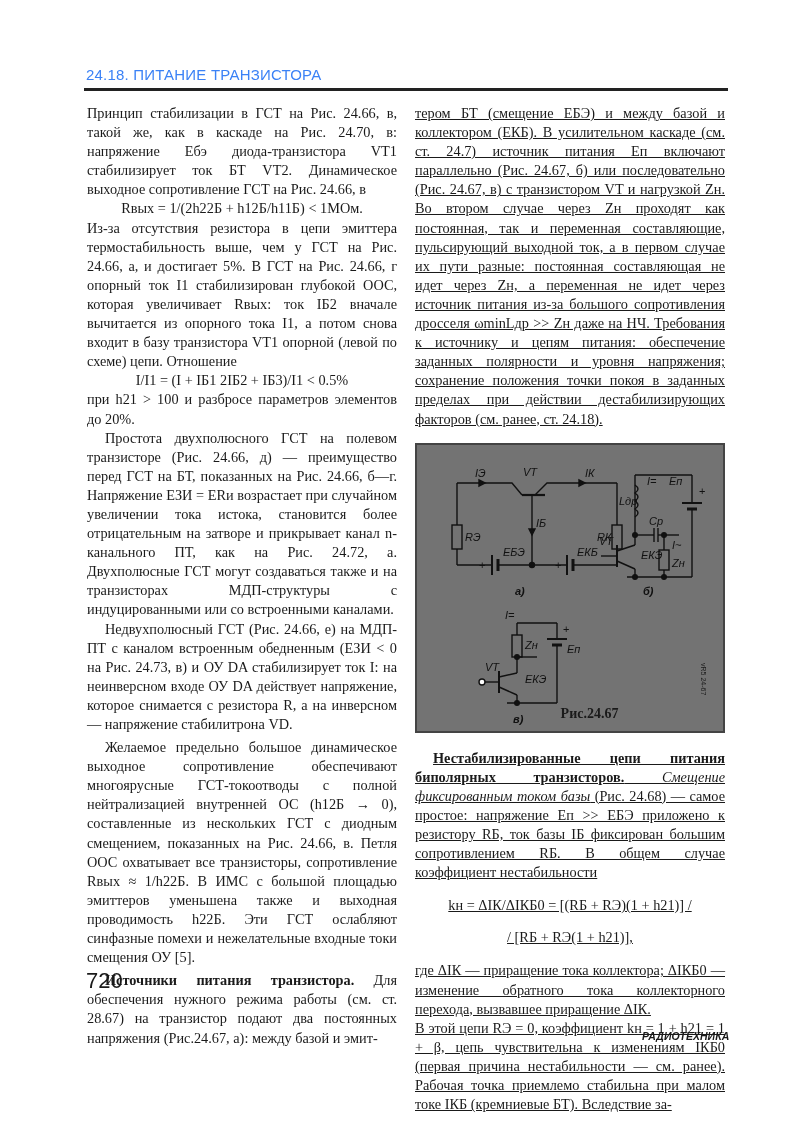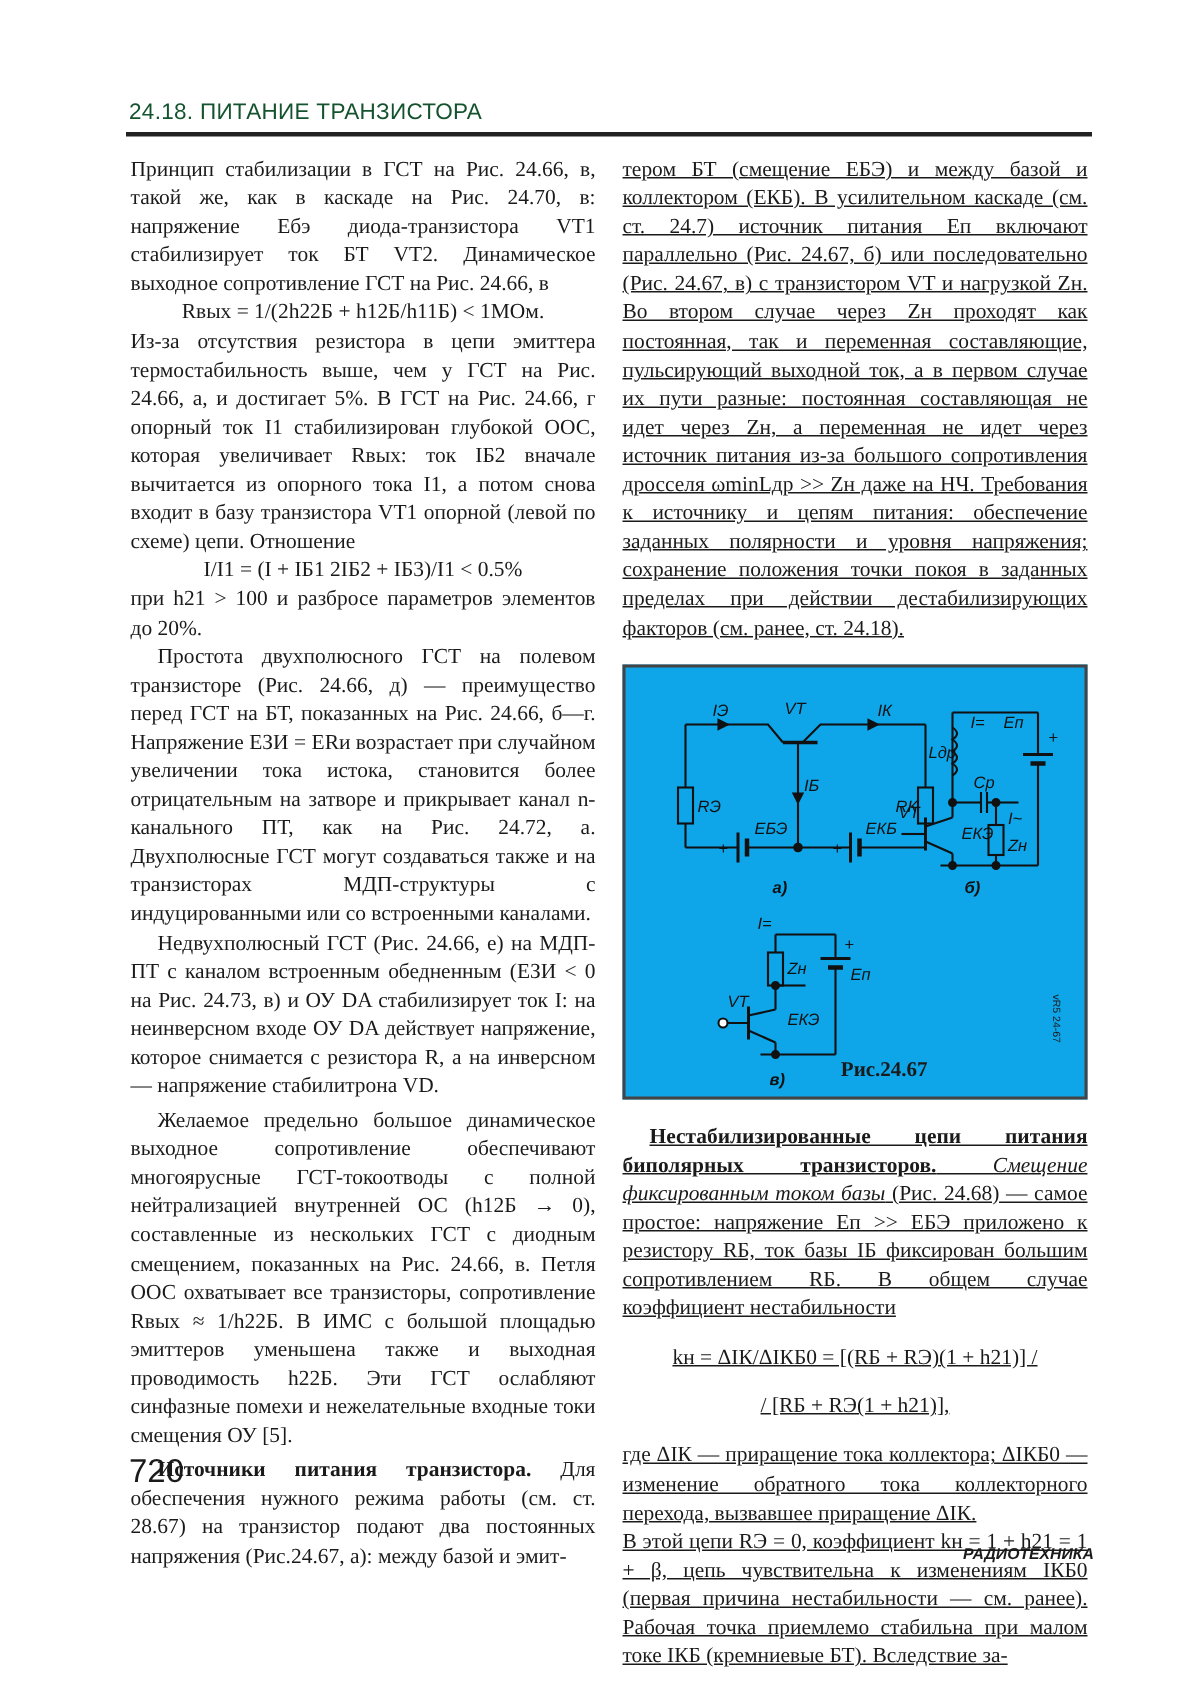--- a/index.html
+++ b/index.html
@@ -1,27 +1,27 @@
 <!DOCTYPE html>
 <html><head>
 <meta charset="utf-8">
 <style>
   html, body { margin:0; padding:0; background:#ffffff; }
   body { width:794px; height:1131px; position:relative; overflow:hidden; color:#1a1a1a;
          font-family:"Liberation Serif", "DejaVu Serif", serif; }
   .running-head { position:absolute; left:86px; top:66px; font-family:"Liberation Sans", "DejaVu Sans", sans-serif;
-         font-size:15px; font-weight:normal; letter-spacing:0.2px; color:#14532d; }
+         font-size:15px; font-weight:normal; letter-spacing:0.2px; color:#3b82f6; }
   .head-rule { position:absolute; left:84px; top:88px; width:644px; height:3px; background:#222; }
   .col { position:absolute; top:104px; width:310px; font-size:14.3px; line-height:19.1px; text-align:justify; }
   .col.left { left:87px; }
   .col.right { left:415px;text-decoration:underline; }
   .col p { margin:0; }
   .col .indent { text-indent:18px; }
   .formula { margin:10px 0 10px 20px; text-align:center; white-space:nowrap; }
-  .fig-box { position:relative; width:310px; height:290px; border:2px solid #444; margin:14px 0 16px 0; box-sizing:border-box; background:#0ea5e9; }
+  .fig-box { position:relative; width:310px; height:290px; border:2px solid #444; margin:14px 0 16px 0; box-sizing:border-box; background:#737373; }
   .fig-box svg { position:absolute; left:0; top:0; }
   .fig-caption { position:absolute; left:0; right:0; bottom:8px; text-align:center; font-weight:bold; font-size:14px;padding-left:39px; }
   .fig-side { position:absolute; right:10px; top:218px; font-size:7px; writing-mode:vertical-rl; font-family:"Liberation Sans", sans-serif; }
   .footer-left { position:absolute; left:86px; top:968px; font-family:"Liberation Sans", "DejaVu Sans", sans-serif; font-size:22px; }
   .footer-right { position:absolute; left:642px; top:1030px; font-family:"Liberation Sans", "DejaVu Sans", sans-serif; font-size:10.5px; font-style:italic; font-weight:bold; }
   b { font-weight:bold;margin-top:43px; }
   i { font-style:italic; }
   .lbl { font-family:"Liberation Sans", "DejaVu Sans", sans-serif; font-style:italic; font-size:11px; }
 </style>
 </head>

